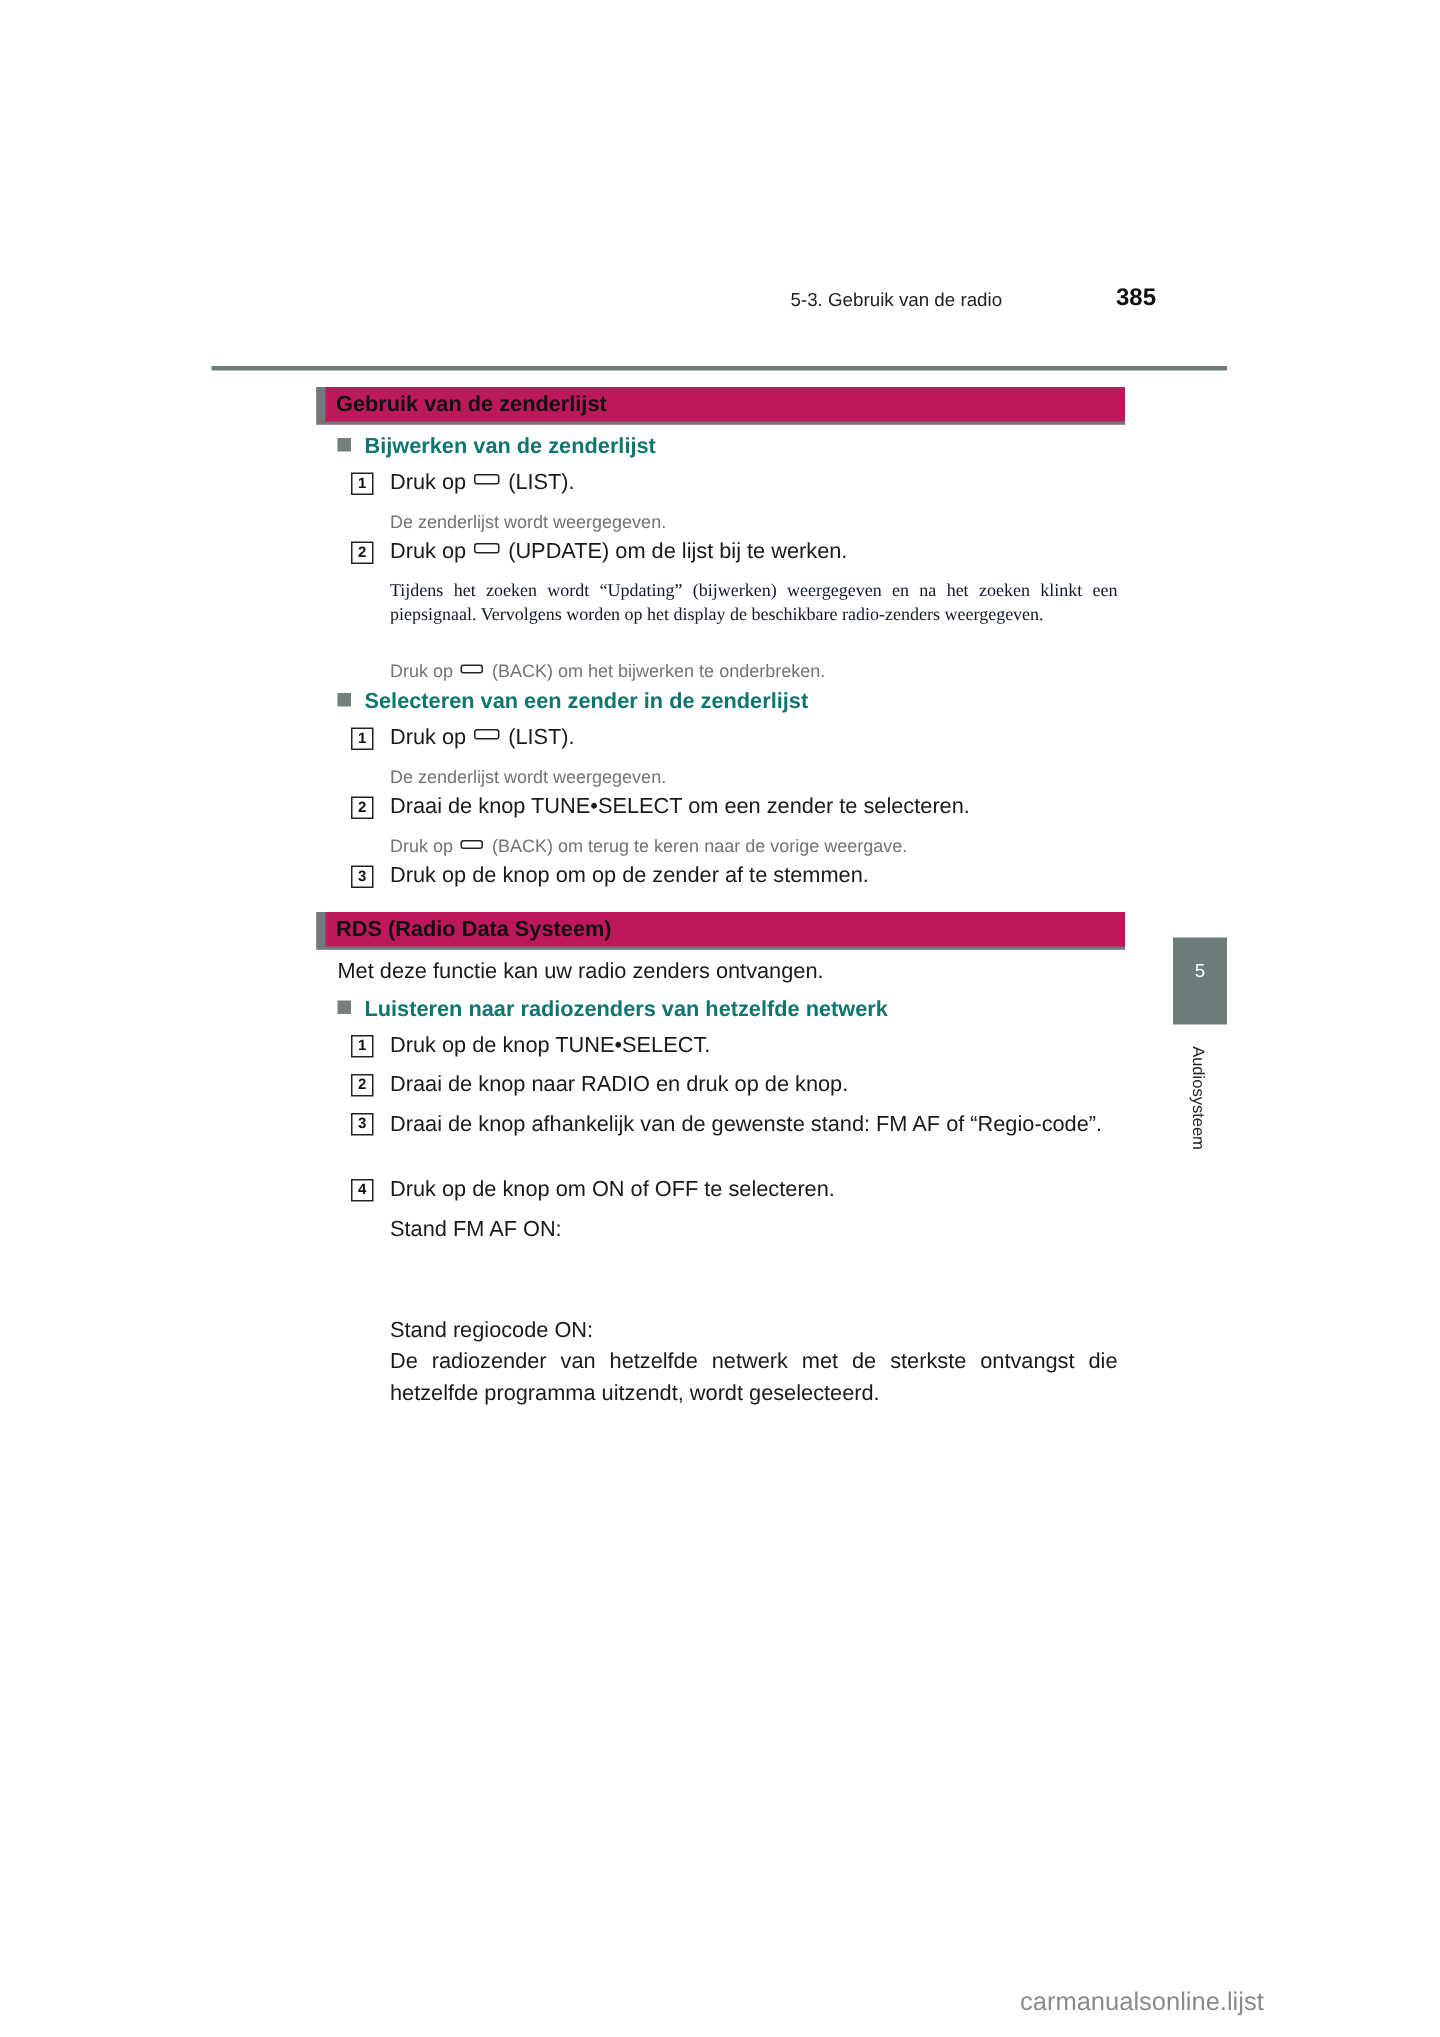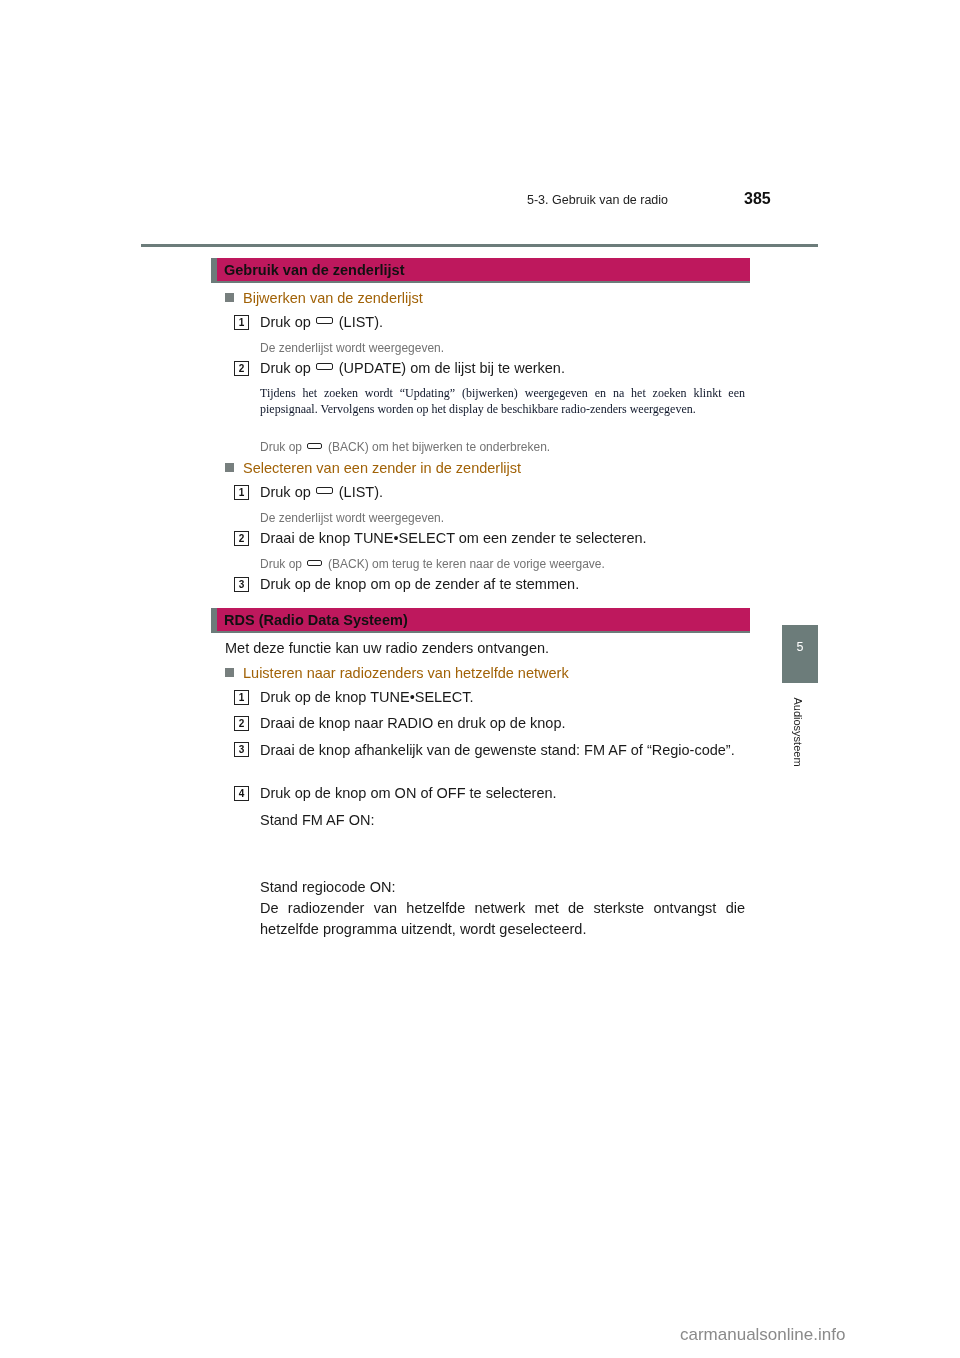--- a/index.html
+++ b/index.html
@@ -24,21 +24,21 @@
       left: 211px; width: 539px; height: 23px; background: #be185d;
       border-bottom: 2px solid #6c7c7a; box-sizing: content-box;
     }
     .sec-head .accent {
       position: absolute; left: 0; top: 0; width: 6px; height: 100%; background: #6c7c7a;
     }
     .sec-head .title {
       position: absolute; left: 13px; top: 4px; font-size: 14.5px; font-weight: bold; color: #111;
     }
     .sub-head {
-      left: 225px; font-size: 14.5px; font-weight: normal; color: #a16207; white-space: nowrap;
+      left: 225px; font-size: 14.5px; font-weight: bold; color: #0f766e; white-space: nowrap;
     }
     .sub-head .sq {
       display: inline-block; width: 9px; height: 9px; background: #777f7e;
       margin-right: 9px; vertical-align: 1px;
     }
     .step-box {
       left: 234px; width: 13px; height: 13px; border: 1px solid #222;
       font-size: 10px; font-weight: bold; text-align: center; line-height: 13px; color: #111;
     }
     .step-text {
@@ -161,13 +161,13 @@
 <div class="abs step-text" style="top:785px;">Druk op de knop om ON of OFF te selecteren.</div>
 
 <div class="abs para" style="top:810px;">
   <div>Stand FM AF ON:</div>
 </div>
 <div class="abs para" style="top:877px;">
   <div>Stand regiocode ON:</div>
   <div>De radiozender van hetzelfde netwerk met de sterkste ontvangst die hetzelfde programma uitzendt, wordt geselecteerd.</div>
 </div>
 
-<div class="abs watermark">carmanualsonline.info</div>
+<div class="abs watermark">carmanualsonline.lijst</div>
 
 </body></html>

